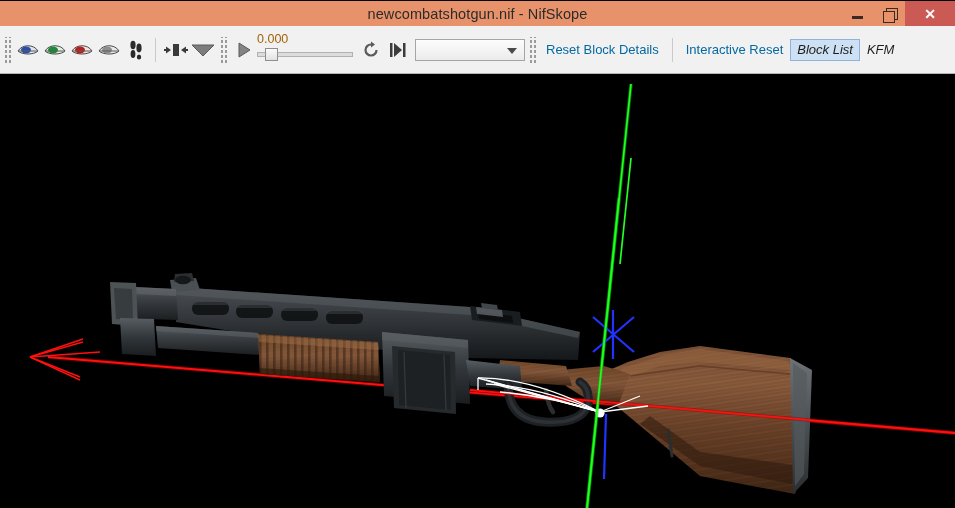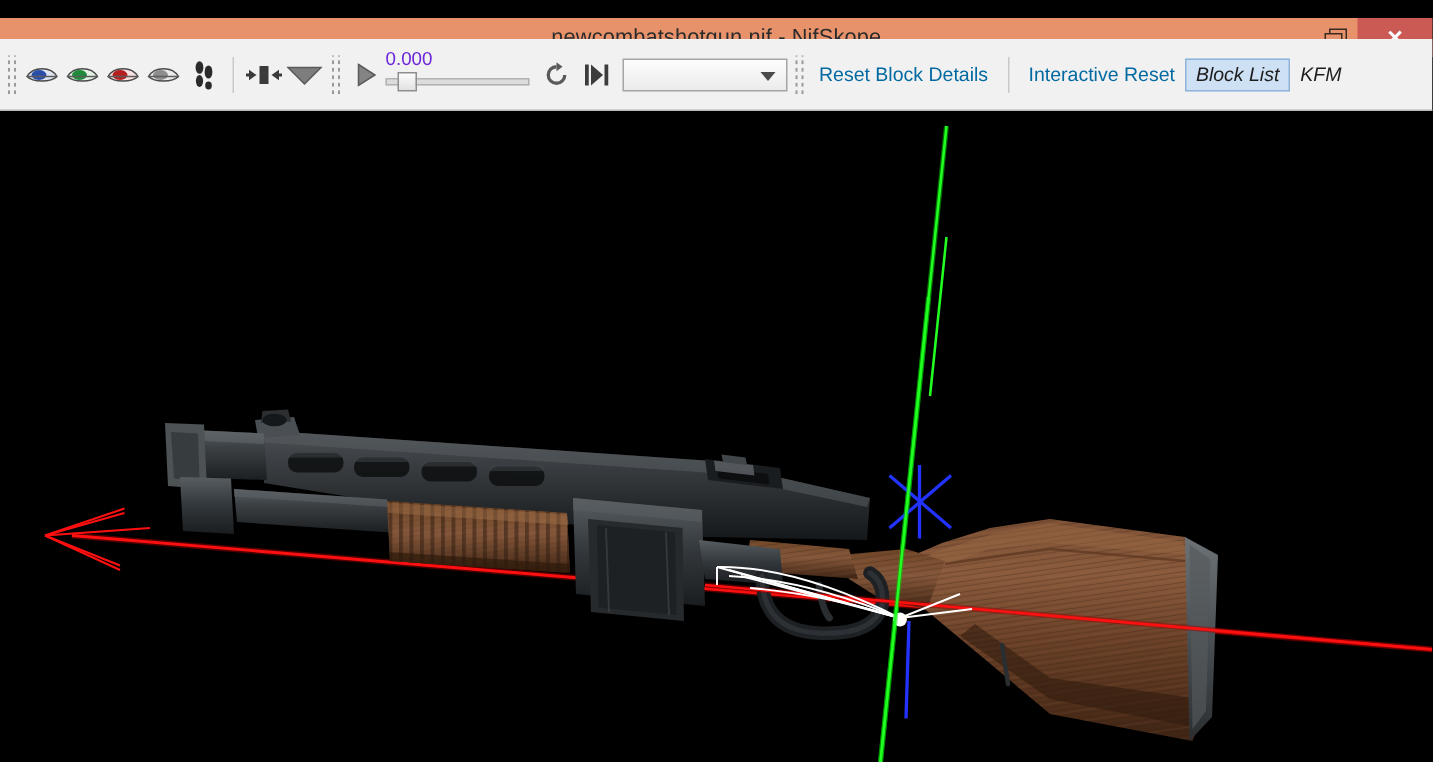--- a/index.html
+++ b/index.html
@@ -6,21 +6,21 @@
   html, body {
     width: 955px; height: 508px;
     overflow: hidden;
     background: #000;
     font-family: "Liberation Sans", sans-serif;
   }
   #app { position: relative; width: 955px; height: 508px; }
 
   
   .titlebar {
-    position: absolute; top: 12px; left: 0;
+    position: absolute; top: 1px; left: 0;
     width: 955px; height: 26px;
     background: #e8926b;
     border-bottom: 1px solid #d07c56;
   }
   .title-text {
     position: absolute; left: 0; top: 0;
     width: 955px; height: 26px;
     line-height: 26px;
     text-align: center;
     font-size: 14.5px;
@@ -73,21 +73,21 @@
     width: 1px; height: 24px; margin: 0 6px;
     background: #c9c9c9; flex: none;
   }
   .ticon {
     width: 27px; height: 28px; flex: none;
     display: flex; align-items: center; justify-content: center;
   }
   .ticon svg { display: block; }
 
   .timeval {
-    font-size: 12.5px; color: #6d28d9; font-family: "Liberation Sans", sans-serif;
+    font-size: 12.5px; color: #a16207; font-family: "Liberation Sans", sans-serif;
     position: absolute; left: 196px; top: 44px;
   }
   .slider-wrap { position: absolute; left: 196px; top: 58px; width: 96px; height: 13px; }
   .slider-track {
     position: absolute; left: 0; top: 4px; width: 96px; height: 5px;
     background: #dcdcdc; border: 1px solid #b2b2b2;
   }
   .slider-handle {
     position: absolute; left: 8px; top: 0; width: 13px; height: 13px;
     background: linear-gradient(#fbfbfb,#e2e2e2);

